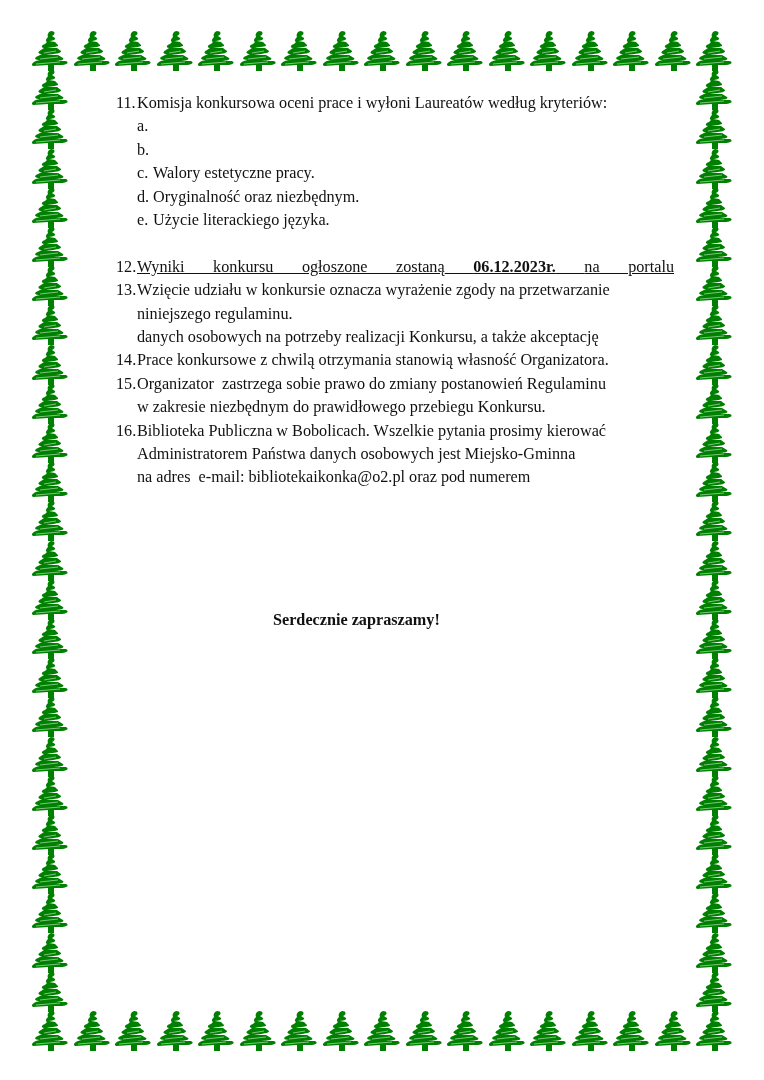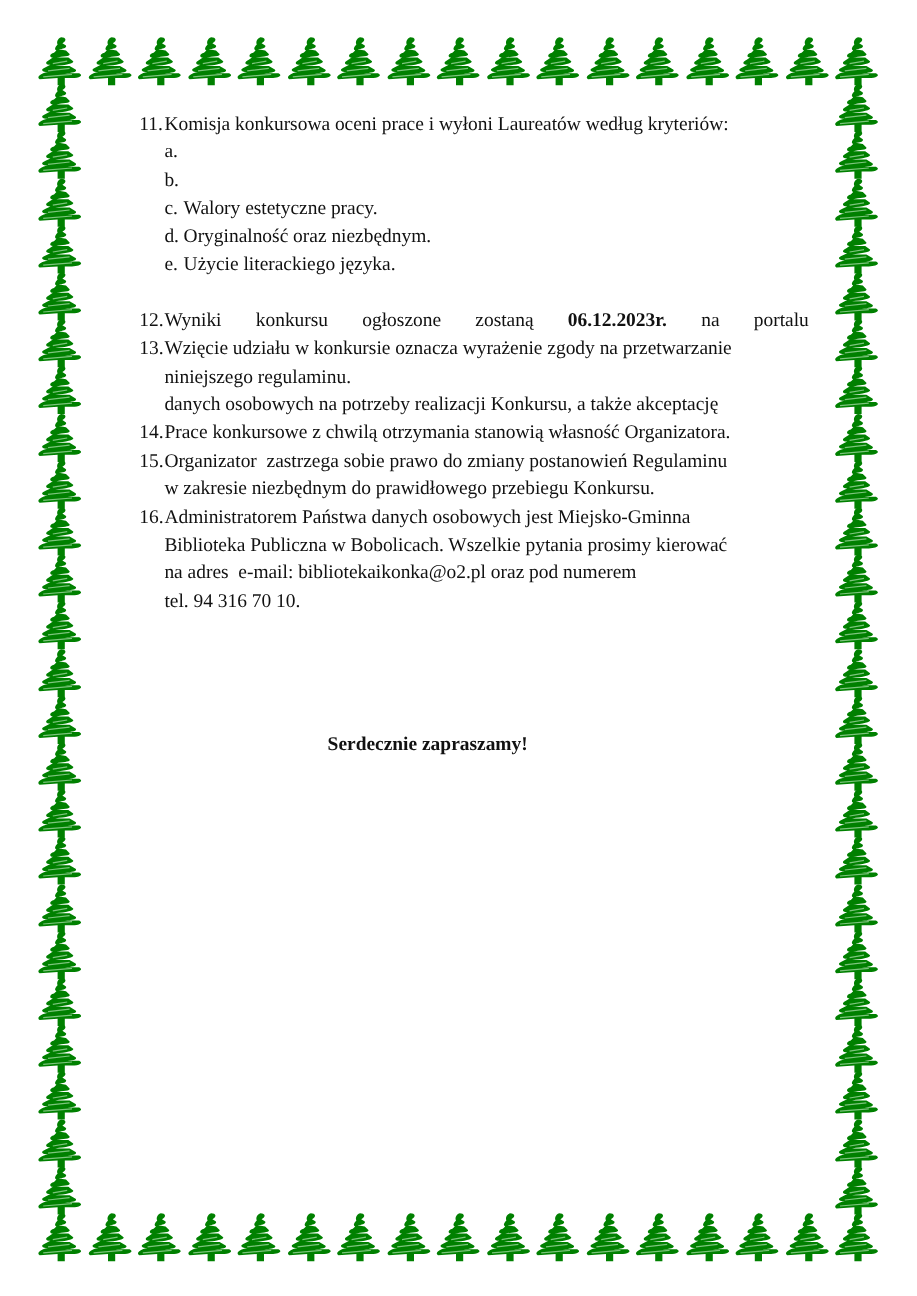--- a/index.html
+++ b/index.html
@@ -9,21 +9,21 @@
     .tree { position: absolute; width: 42px; height: 42px; }
     .tree svg { width: 42px; height: 42px; display: block; }
     .content {
       position: absolute; left: 116px; top: 92px; width: 558px;
       font-family: "Liberation Serif", "DejaVu Serif", serif;
       font-size: 16.2px; line-height: 23.4px; color: #111;
     }
     .item { display: flex; }
     .num { width: 21px; flex: none; }
     .txt { flex: 1; }
-    .just { text-align: justify; text-align-last: justify; }
+    .just { text-align: justify; text-align-last: justify; text-decoration: underline; }
     .sub { padding-left: 21px; display: flex; }
     .sub .letter { width: 16px; flex: none; }
     .gap { height: 23.4px; }
     .bold { font-weight: bold; }
     .closing {
       position: absolute; left: 273px; top: 611px;
       font-family: "Liberation Serif", "DejaVu Serif", serif;
       font-size: 16.2px; font-weight: bold; color: #111;
     }
   </style>
@@ -578,22 +578,21 @@
       <span class="num">15.</span>
       <span class="txt">
         <div style="white-space:pre">Organizator  zastrzega sobie prawo do zmiany postanowień Regulaminu</div>
         <div>w zakresie niezbędnym do prawidłowego przebiegu Konkursu.</div>
       </span>
     </div>
 
     <div class="item">
       <span class="num">16.</span>
       <span class="txt">
+        <div>Biblioteka Publiczna w Bobolicach. Wszelkie pytania prosimy kierować</div>
         <div>Administratorem Państwa danych osobowych jest Miejsko-Gminna</div>
-        <div>Biblioteka Publiczna w Bobolicach. Wszelkie pytania prosimy kierować</div>
         <div style="white-space:pre">na adres  e-mail: bibliotekaikonka@o2.pl oraz pod numerem</div>
-        <div>tel. 94 316 70 10.</div>
       </span>
     </div>
   </div>
 
   <div class="closing">Serdecznie zapraszamy!</div>
 </div>
 
 </body></html>

